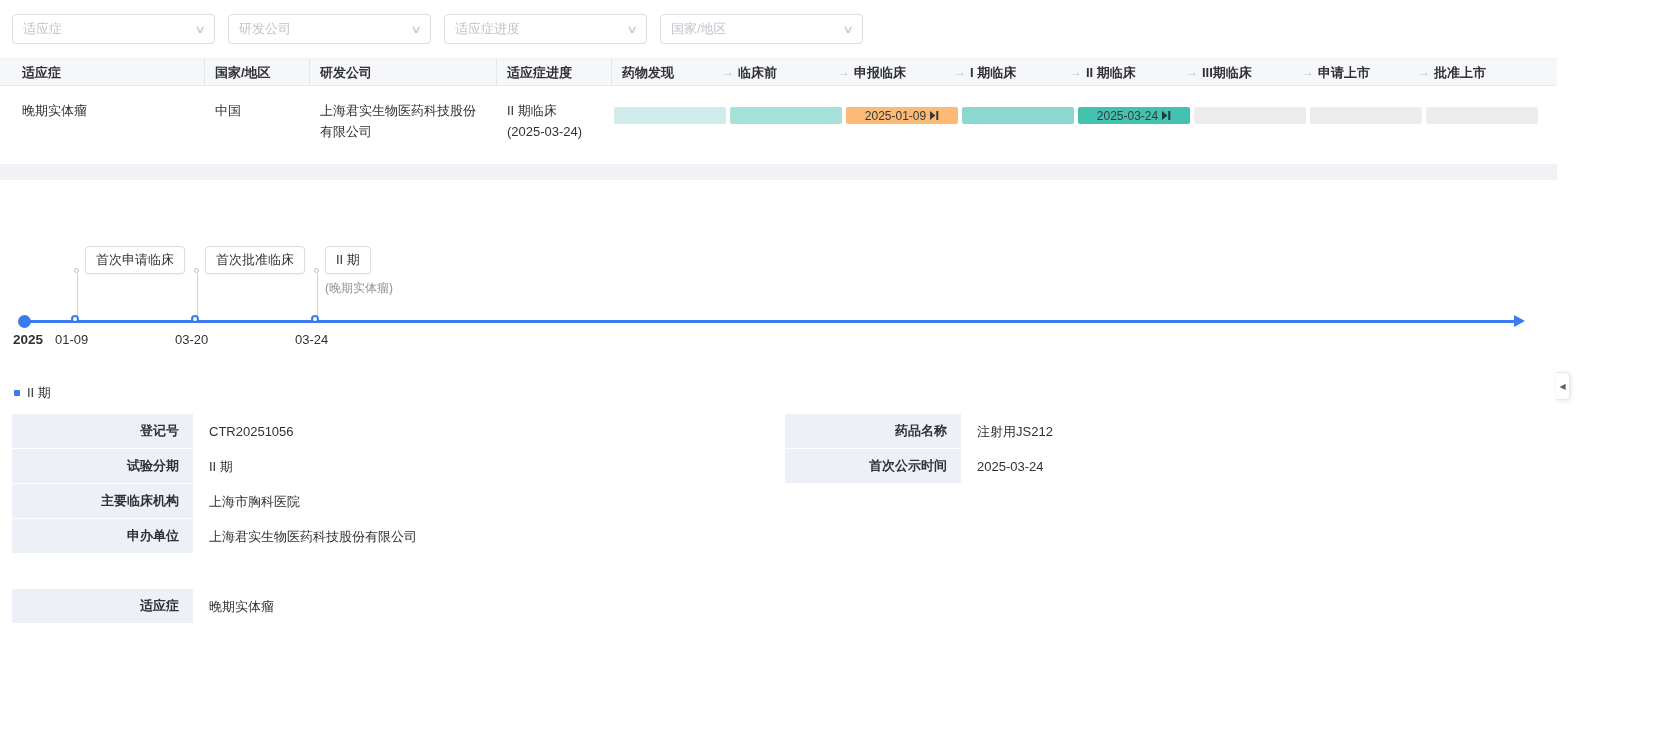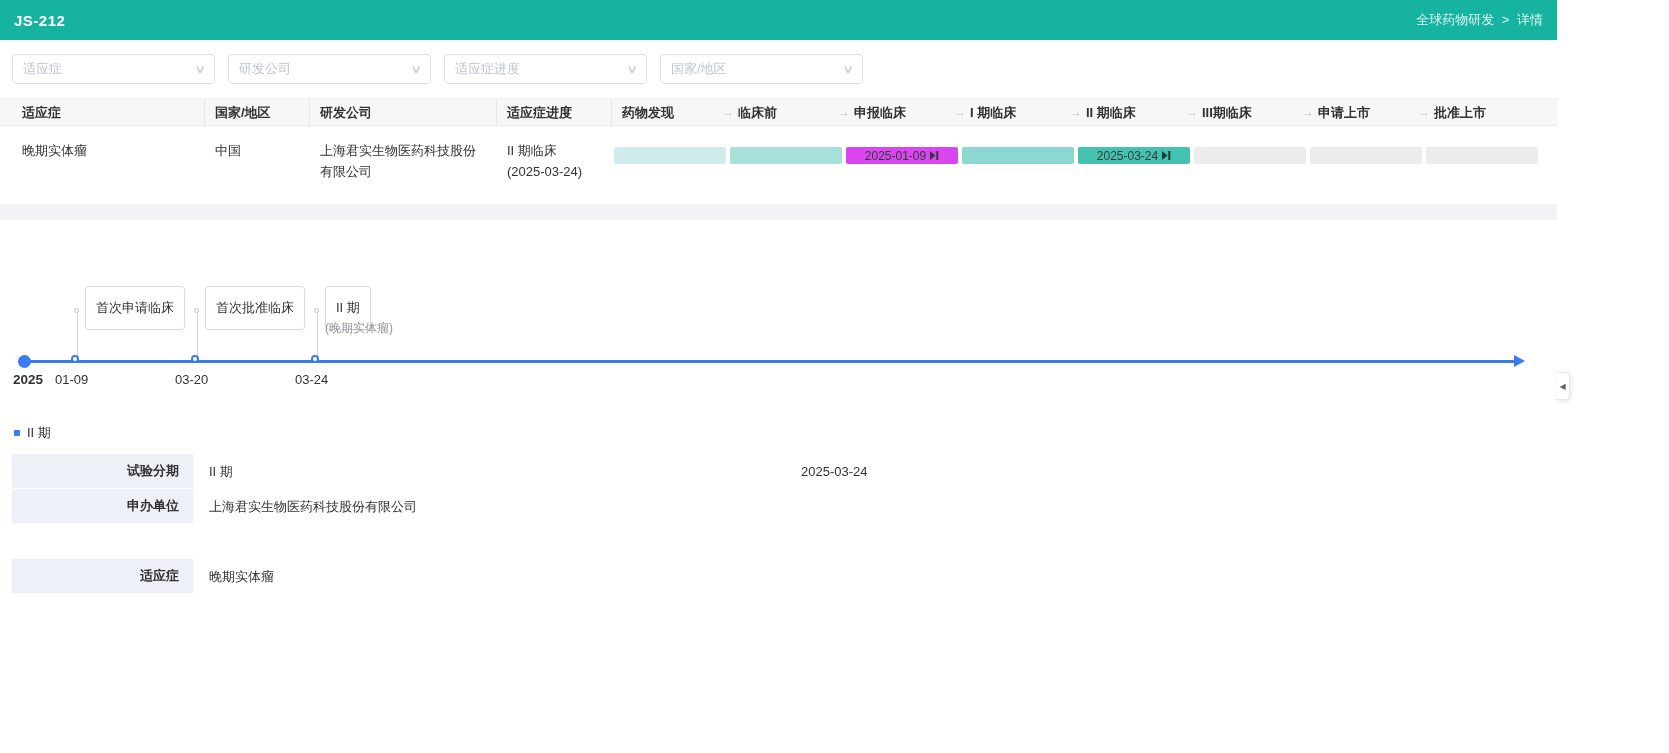--- a/index.html
+++ b/index.html
@@ -41,21 +41,21 @@
   .band { height: 16px; background: #f0f2f5; }
 
   
   .sec-title { padding: 13px 12px; font-size: 14px; font-weight: 700; border-bottom: 1px solid #ebeef5; }
   .timeline { position: relative; height: 190px; }
   .tl-line { position: absolute; left: 25px; right: 42px; top: 140px; height: 3px; background: #3a7bf0; border-radius: 2px; }
   .tl-head { position: absolute; right: 32px; top: 135px; width: 0; height: 0; border-left: 11px solid #3a7bf0; border-top: 6.5px solid transparent; border-bottom: 6.5px solid transparent; }
   .tl-start { position: absolute; left: 18px; top: 135px; width: 13px; height: 13px; border-radius: 50%; background: #3a7bf0; }
   .tl-year { position: absolute; left: 13px; top: 152px; font-size: 13.5px; font-weight: 700; }
   .milestone { position: absolute; top: 0; height: 100%; width: 0; }
-  .ms-box { position: absolute; left: 8px; top: 66px; white-space: nowrap; border: 1px solid #d9dce1; background: #fff; border-radius: 4px; padding: 12px 10px; font-size: 13px; box-shadow: 0 1px 3px rgba(0,0,0,.05); }
+  .ms-box { position: absolute; left: 8px; top: 66px; white-space: nowrap; border: 1px solid #d9dce1; background: #fff; border-radius: 4px; padding: 4px 10px; font-size: 13px; box-shadow: 0 1px 3px rgba(0,0,0,.05); }
   .ms-stem { position: absolute; left: 0; top: 93px; width: 1px; height: 48px; background: #ced3da; }
   .ms-topdot { position: absolute; left: -3px; top: 88px; width: 5px; height: 5px; border-radius: 50%; background: #fff; border: 1px solid #b9bec7; }
   .ms-dot { position: absolute; left: -6px; top: 135px; width: 8px; height: 8px; border-radius: 50%; background: #fff; border: 2.5px solid #3a7bf0; }
   .ms-date { position: absolute; left: -22px; top: 152px; width: 44px; text-align: left; font-size: 13px; }
   .ms-note { position: absolute; left: 8px; top: 100px; font-size: 12px; color: #909399; white-space: nowrap; }
 
   
   .bullet-row { display: flex; align-items: center; gap: 7px; padding: 14px 0 12px 14px; font-size: 13px; }
   .sq { width: 6px; height: 6px; background: #3a7bf0; border-radius: 1px; }
 
@@ -73,28 +73,20 @@
 
   
   .collapse-tab { position: absolute; left: 1556px; top: 372px; width: 14px; height: 28px; background: #fff; border: 1px solid #e4e7ed; border-left: none; border-radius: 0 4px 4px 0; box-shadow: 1px 1px 4px rgba(0,0,0,.10); display: flex; align-items: center; justify-content: center; font-size: 8px; color: #606266; cursor: pointer; }
 </style>
 </head>
 <body>
 
 <div class="page">
   <div class="app">
 
-    <div class="topbar" style="background-color: rgb(23, 179, 161);">
-      <span class="title">JS-212</span>
-      <div class="crumb">
-        <a>全球药物研发</a>
-        <span>&gt;</span>
-        <span>详情</span>
-      </div>
-    </div>
 
     <div class="filters">
       <div class="select">
         <span class="ph">适应症</span>
         <span class="chev">∨</span>
       </div>
       <div class="select">
         <span class="ph">研发公司</span>
         <span class="chev">∨</span>
       </div>
@@ -132,21 +124,21 @@
           <div>II 期临床</div>
           <div>(2025-03-24)</div>
         </div>
         <div class="cellbar">
             <div class="bar" style="background-color: rgb(207, 236, 234);"></div>
           </div>
         <div class="cellbar">
             <div class="bar" style="background-color: rgb(165, 224, 217);"></div>
           </div>
         <div class="cellbar">
-          <div class="bar link" style="background-color: #d946ef;">
+          <div class="bar link" style="background-color: #fdba74;">
             <span>2025-01-09</span>
             <svg class="ff" width="9" height="9" viewBox="0 0 10 10" fill="#2f3b3a">
                 <path d="M0 0 L6 5 L0 10 Z"></path>
                 <rect x="7" y="0" width="2.2" height="10"></rect>
               </svg>
           </div>
         </div>
         <div class="cellbar">
             <div class="bar" style="background-color: rgb(138, 216, 207);"></div>
           </div>
@@ -208,24 +200,36 @@
       </div>
     </div>
 
     <div class="bullet-row">
       <span class="sq"></span>
       <span>II 期</span>
     </div>
 
     <div class="dgrid">
       <div class="d-row">
+        <div class="d-label">登记号</div>
+        <div class="d-value w1">CTR20251056</div>
+        <div class="d-gap"></div>
+        <div class="d-label2">药品名称</div>
+        <div class="d-value2">注射用JS212</div>
+      </div>
+      <div class="d-row">
         <div class="d-label">试验分期</div>
         <div class="d-value w1">II 期</div>
         <div class="d-gap"></div>
+        <div class="d-label2">首次公示时间</div>
         <div class="d-value2">2025-03-24</div>
+      </div>
+      <div class="d-row">
+        <div class="d-label">主要临床机构</div>
+        <div class="d-value span">上海市胸科医院</div>
       </div>
       <div class="d-row">
         <div class="d-label">申办单位</div>
         <div class="d-value span">上海君实生物医药科技股份有限公司</div>
       </div>
       <div class="d-row">
       </div>
       <div class="d-row">
         <div class="d-label">适应症</div>
         <div class="d-value span">晚期实体瘤</div>

